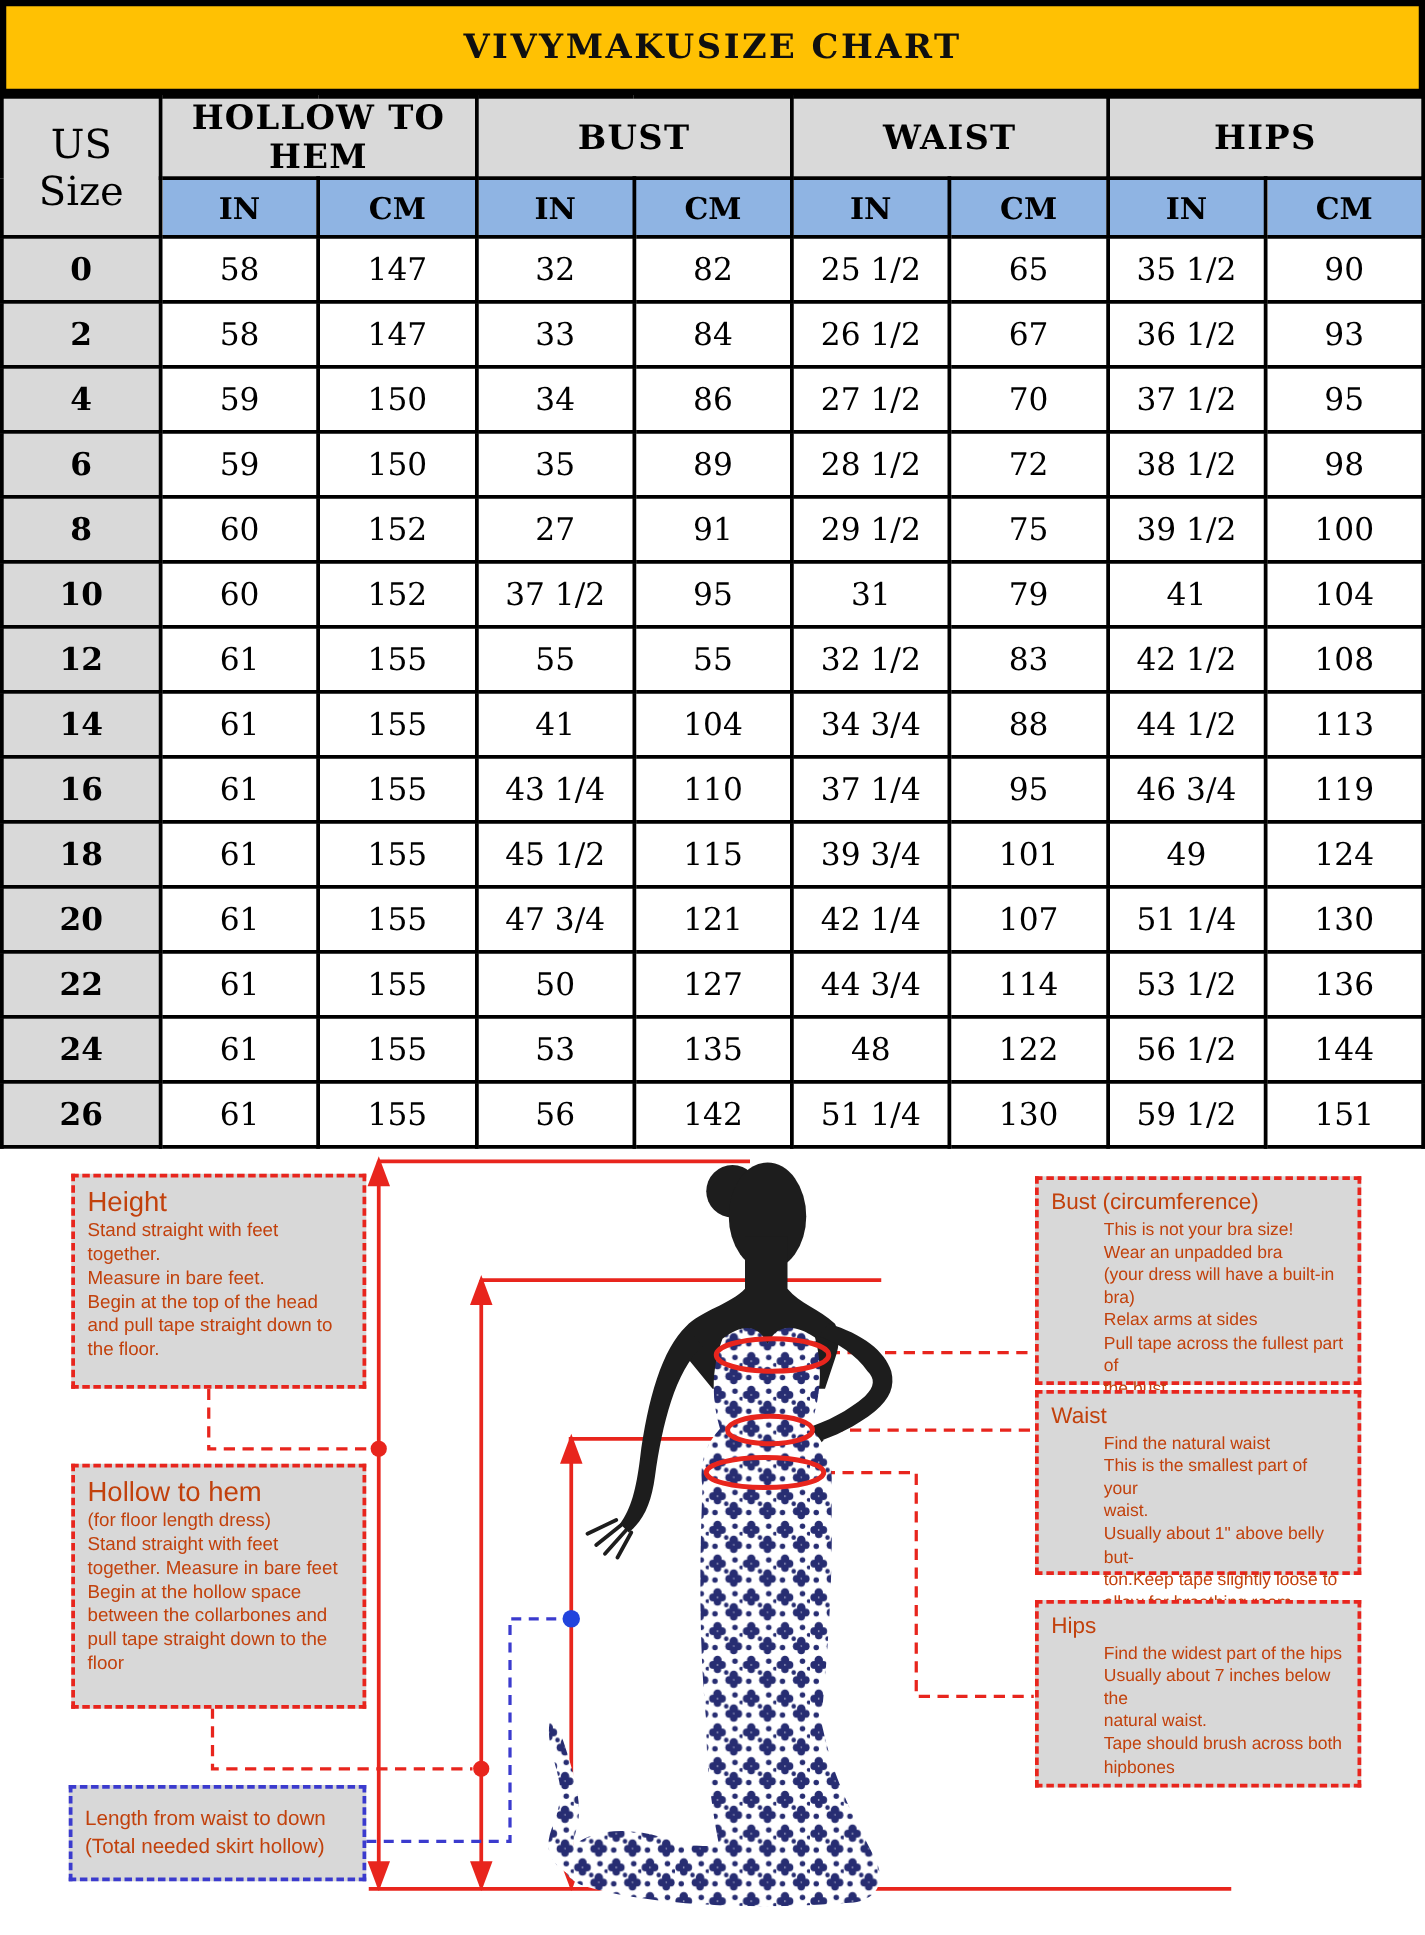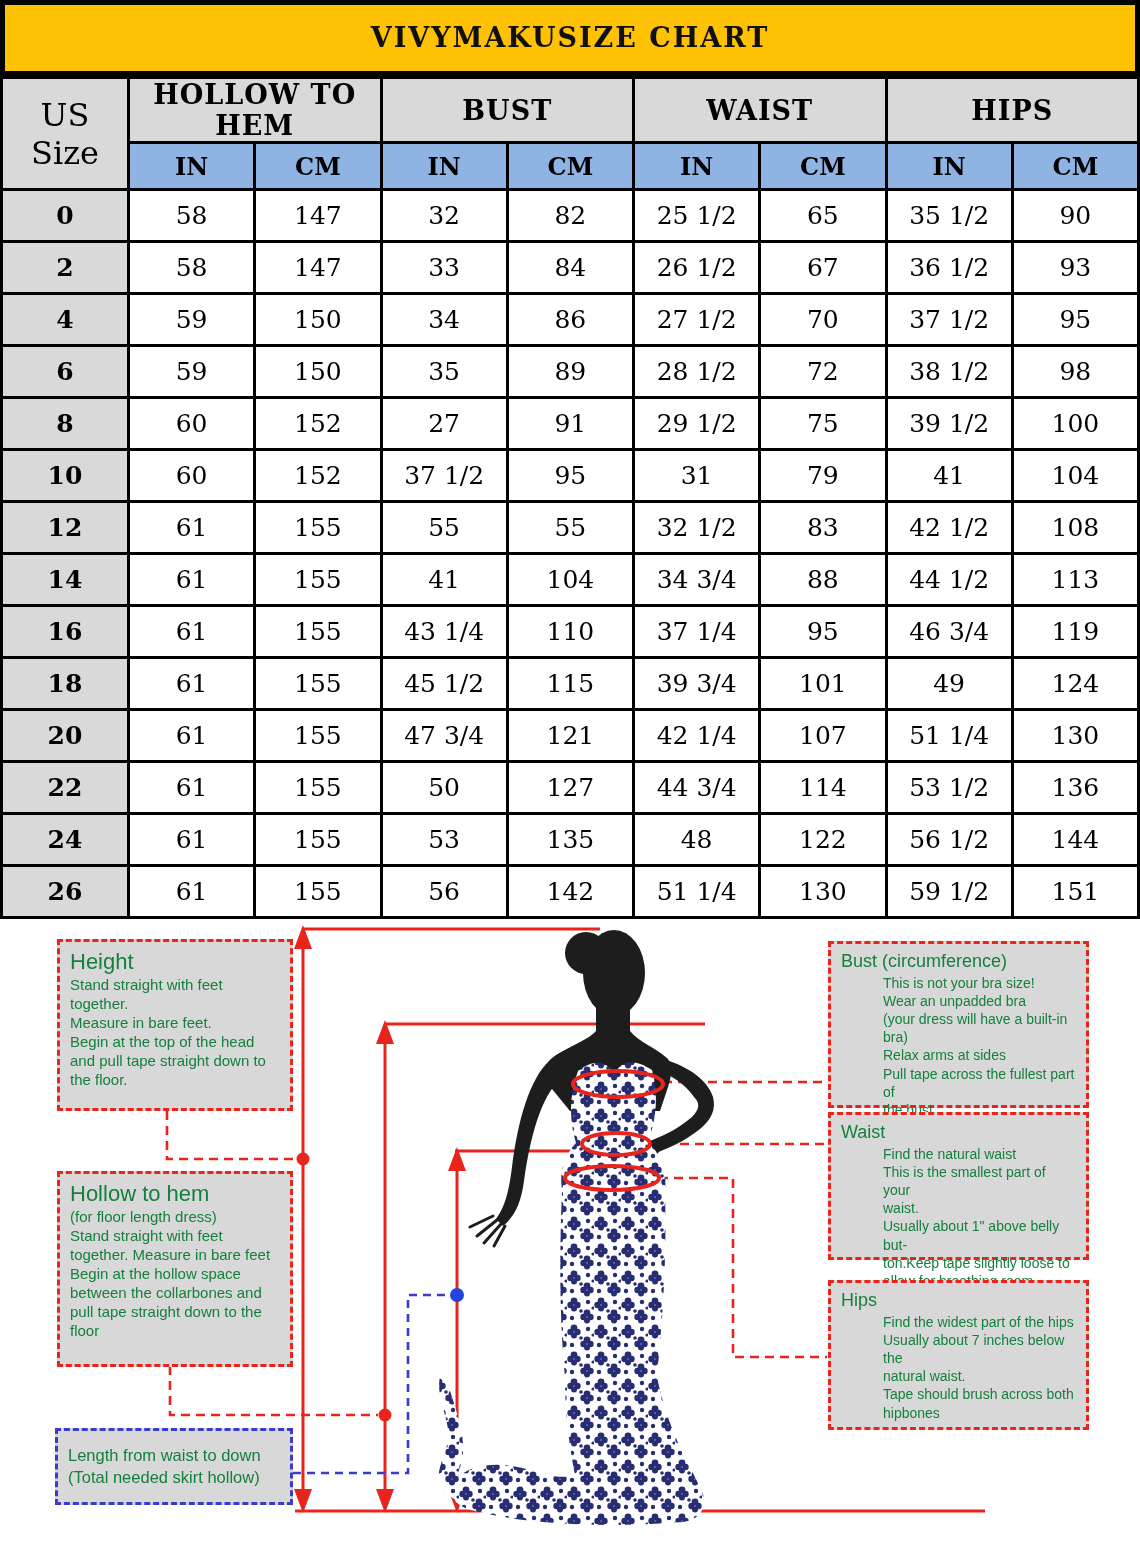--- a/index.html
+++ b/index.html
@@ -22,21 +22,21 @@
   th.corner{background:var(--header_gray);font-size:32px;font-weight:normal;}
   th.group{background:var(--header_gray);font-size:27px;font-weight:bold;height:60px;letter-spacing:1px;}
   th.unit{background:var(--unit_blue);font-size:24px;font-weight:bold;height:44px;}
   tbody td{font-size:25px;height:49px;background:#fff;font-weight:normal;color:#000;}
   tbody td.szcell{background:var(--header_gray);font-weight:bold;}
 
   
   .guide{position:relative;width:1140px;height:618px;font-family:"Liberation Sans",sans-serif;}
   .guide svg{position:absolute;left:0;top:0;}
   .gbox{position:absolute;box-sizing:border-box;background:var(--box_gray);
-    border:3px dashed var(--line_red);padding:7px 10px;color:#15803d;}
+    border:3px dashed var(--line_red);padding:7px 10px;color:#c2410c;}
   .gbox .gt{margin:0 0 2px 0;font-size:22px;font-weight:normal;line-height:1.15;}
   .gbox .gb{margin:0;font-size:15px;line-height:1.26;white-space:pre-line;}
   .gbox.right .gt{font-size:18px;}
   .gbox.right .gb{font-size:14px;line-height:1.3;margin-left:42px;}
   .gbox.blue{border-color:var(--dashed_blue);display:flex;align-items:center;}
   .gbox.blue .gb{font-size:16.5px;line-height:1.3;}
 
   
   .ln{stroke:var(--line_red);stroke-width:3;fill:none;}
   .dash{stroke:var(--line_red);stroke-width:2.6;fill:none;stroke-dasharray:9 6;}

